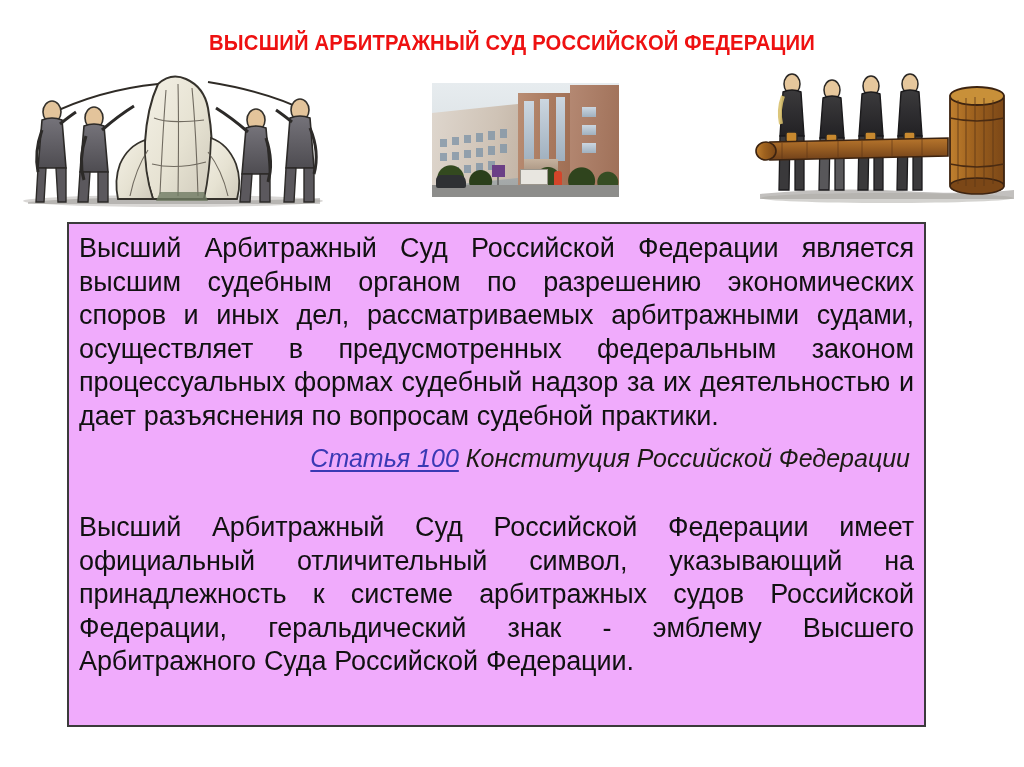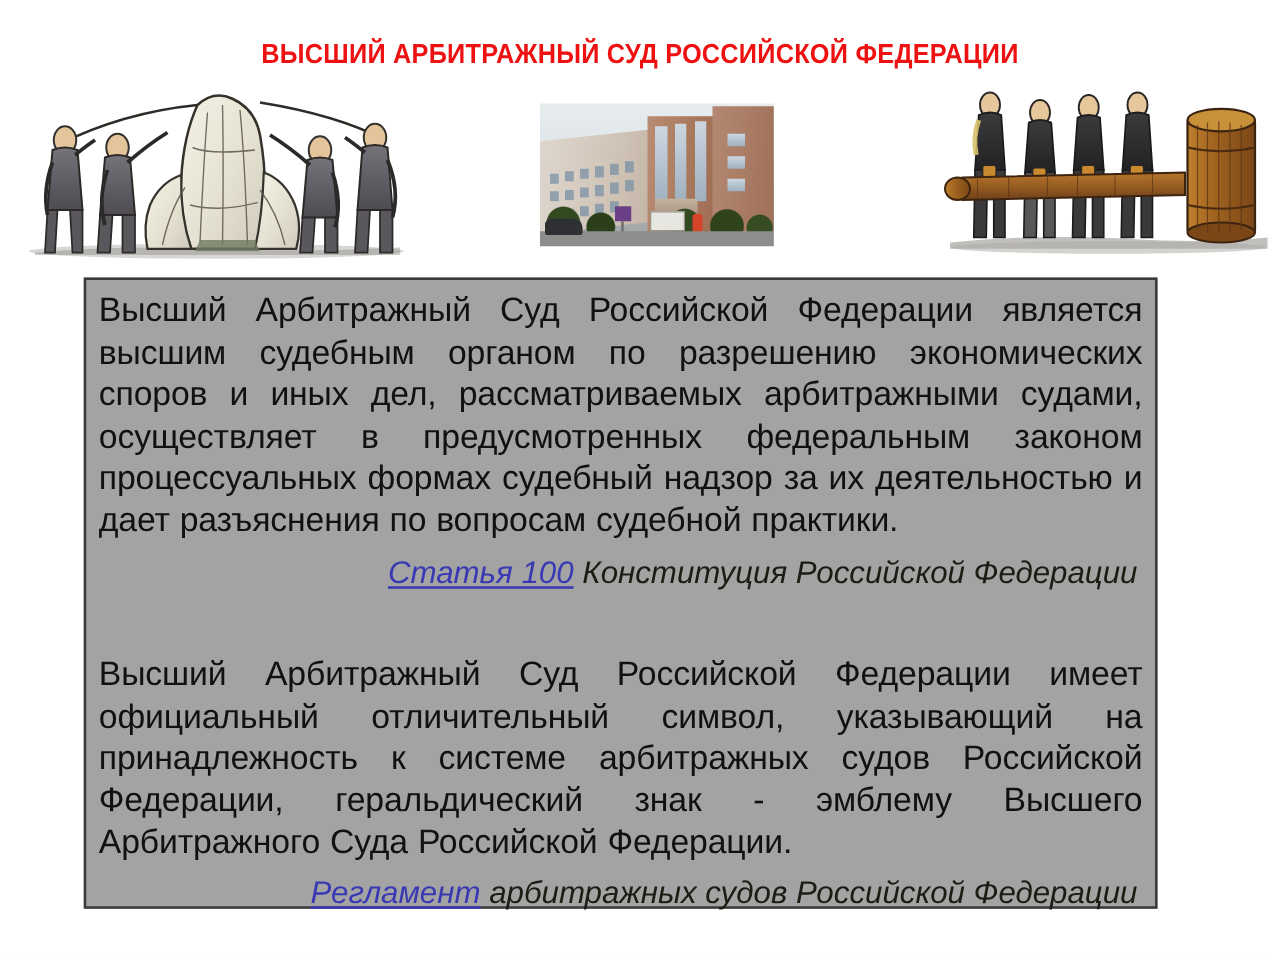--- a/index.html
+++ b/index.html
@@ -144,38 +144,38 @@
   }
 
   
   #content-box {
     position: absolute;
     left: 67px;
     top: 222px;
     width: 859px;
     height: 505px;
     border: 2px solid #3b3b3b;
-    background: #a3a3a3;
+    background: #f0abfc;
     box-sizing: border-box;
     padding: 6px 10px 0 10px;
   }
 
   .body-par {
     margin: 0;
     font-family: "Liberation Sans Narrow", "Liberation Sans", "DejaVu Sans Condensed", sans-serif;
     font-size: 27px;
     line-height: 33.5px;
     text-align: justify;
     text-align-last: left;
     color: #111111;
     letter-spacing: -0.1px;
     word-spacing: 0.5px;
   }
   #paragraph-1 { margin-top: 2px; }
-  #paragraph-2 { margin-top: 12px; }
+  #paragraph-2 { margin-top: 0px; }
 
   .citation {
     margin: 0;
     text-align: right;
     font-style: italic;
     font-size: 25px;
     line-height: 34px;
     font-family: "Liberation Sans Narrow", "Liberation Sans", "DejaVu Sans Condensed", sans-serif;
     color: #1c1c14;
     padding-right: 4px;
@@ -405,17 +405,13 @@
 
   <p class="citation" id="citation-1">
     <span class="src">Статья 100</span>
     <span>Конституция Российской Федерации</span>
   </p>
 
   <div class="spacer-gap"></div>
 
   <p class="body-par" id="paragraph-2">Высший Арбитражный Суд Российской Федерации имеет официальный отличительный символ, указывающий на принадлежность к системе арбитражных судов Российской Федерации, геральдический знак - эмблему Высшего Арбитражного Суда Российской Федерации.</p>
 
-  <p class="citation" id="citation-2">
-    <span class="src">Регламент</span>
-    <span>арбитражных судов Российской Федерации</span>
-  </p>
 </div>
 
 </body></html>

